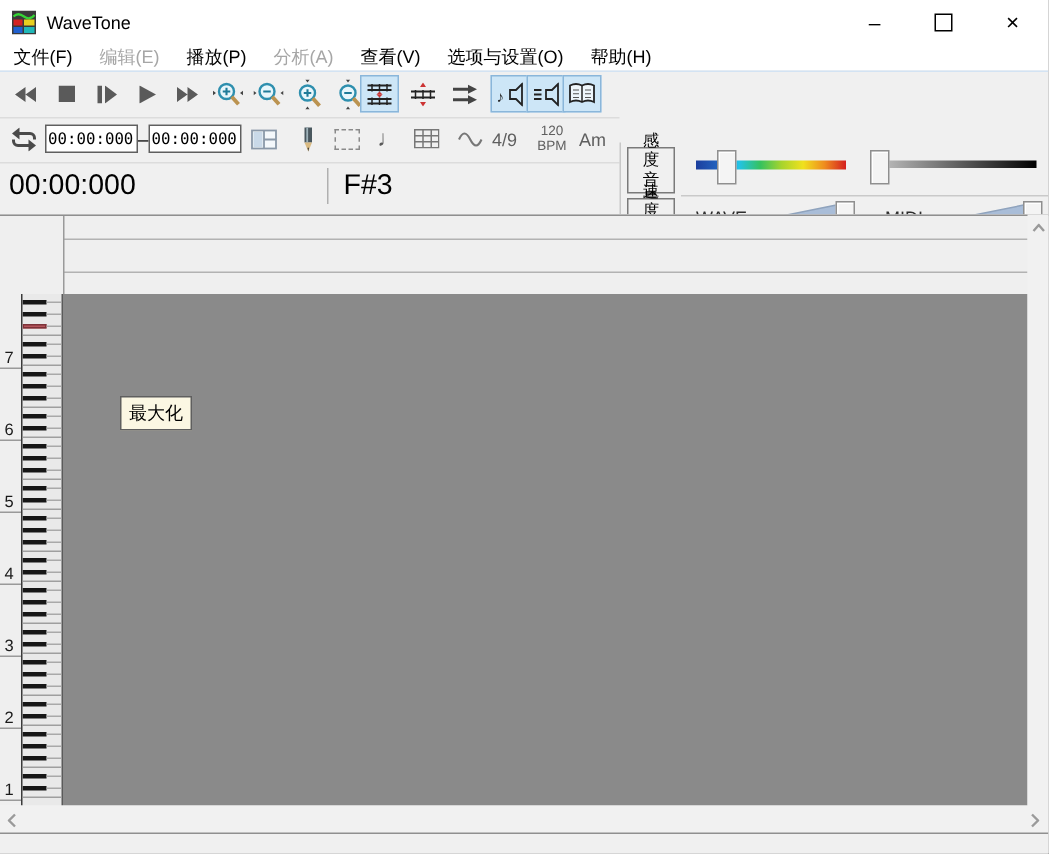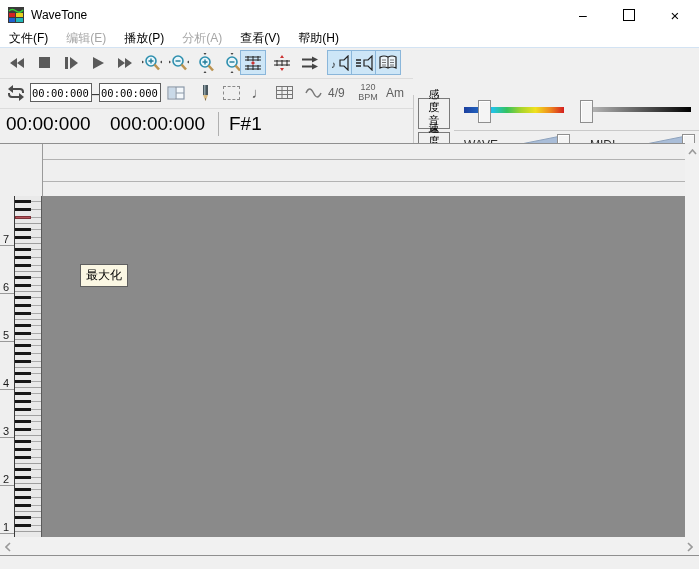--- a/index.html
+++ b/index.html
@@ -92,20 +92,21 @@
       </div>
     <div class="winbtn" id="btn-close">×</div>
   </div>
 
   <div id="menubar">
     <span class="menuitem">文件(F)</span>
     <span class="menuitem disabled">编辑(E)</span>
     <span class="menuitem">播放(P)</span>
     <span class="menuitem disabled">分析(A)</span>
     <span class="menuitem">查看(V)</span>
+    <span class="menuitem">选项与设置(O)</span>
     <span class="menuitem">帮助(H)</span>
   </div>
 
   <div id="toolbar">
 
     <div class="tbrow" id="tbrow1">
       <div class="tbtn" style="left:4px">
         <svg width="16" height="12" viewBox="0 0 16 12">
             <path d="M8 6 L15 1 V11 Z M1 6 L8 1 V11 Z" fill="#5a5a5a"></path>
           </svg>
@@ -257,23 +258,22 @@
           <path d="M1 6 Q4.5 -2 8.5 6 T16 6" fill="none" stroke="#777" stroke-width="1.4"></path>
           </svg>
         </div>
       <span class="tb2txt" style="left:328px;top:8px;font-size:12px">4/9</span>
       <span class="tb2txt" style="left:356px;top:4px;font-size:9px;line-height:10px;text-align:center;width:24px"><span>120</span><br><span>BPM</span></span>
       <span class="tb2txt" style="left:386px;top:8px;font-size:12px">Am</span>
     </div>
 
     <div class="tbrow" id="tbrow3">
       <span class="bigtime" style="left:6px">00:00:000</span>
-      <span class="bigtime" style="left:110px">000:00:000</span>
       <div style="position:absolute;left:218px;top:4px;width:1px;height:24px;background:#b0b0b0"></div>
-      <span class="bigtime" style="left:229px">F#1</span>
+      <span class="bigtime" style="left:229px">F#3</span>
     </div>
 
     <div id="panel">
       <div class="pline" style="top:35px"></div>
       <div class="pline" style="top:63px"></div>
 
       <button class="pbtn" style="top:3px;height:31px">感度
 音量</button>
       <button class="pbtn" style="top:37px;height:31px">速度
 音程</button>

